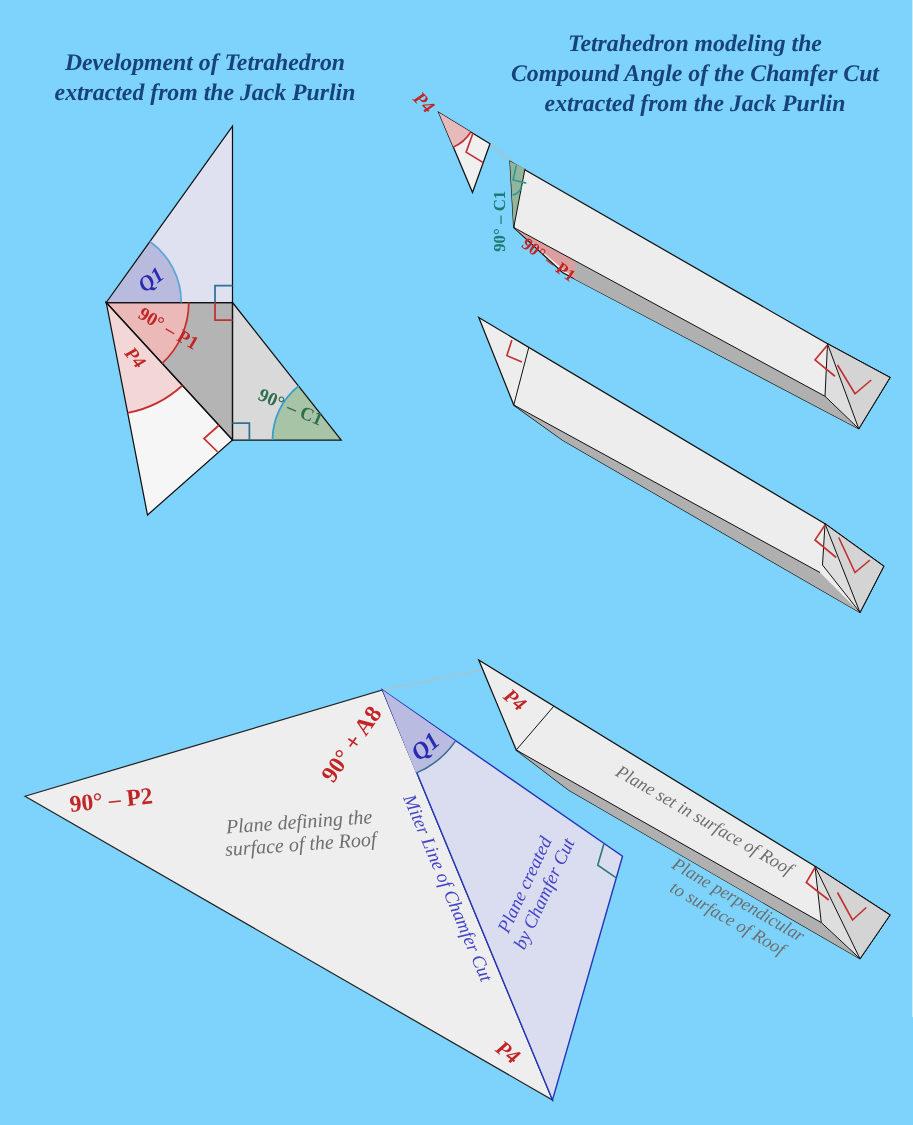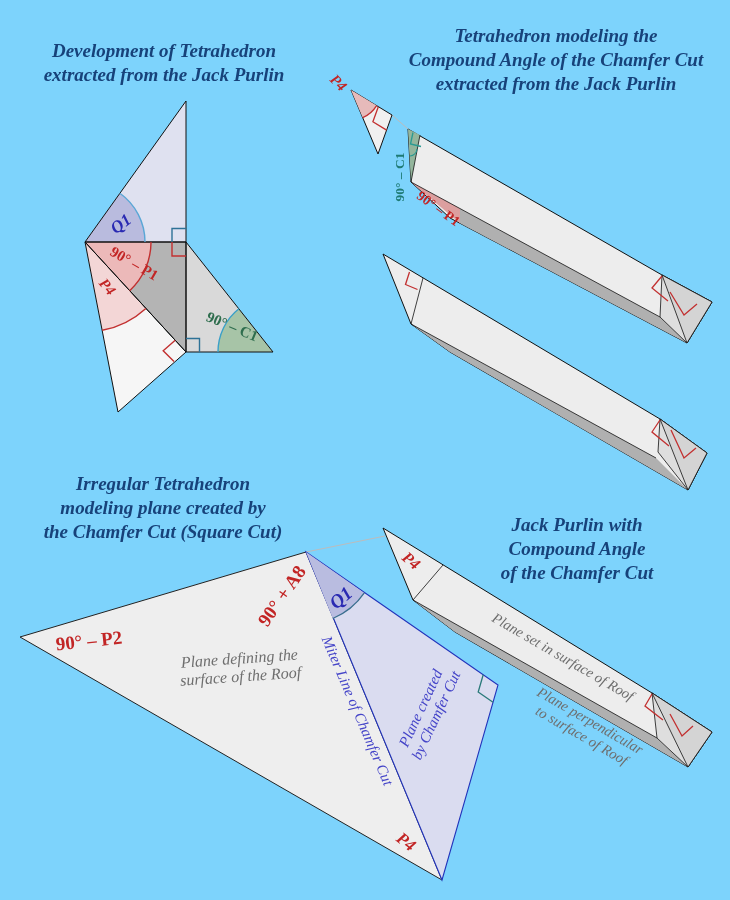--- a/index.html
+++ b/index.html
@@ -108,26 +108,20 @@
     <path d="M652,694 L645,706 L663,720" fill="none" stroke="#c23030" stroke-width="1.3"></path>
     <path d="M670,714 L682,736 L693,726" fill="none" stroke="#c23030" stroke-width="1.3"></path>
   </g>
 </svg>
 
   <div class="lbl title" style="left:164px; top:63px; transform:translate(-50%,-50%); width:320px;">Development of Tetrahedron
 extracted from the Jack Purlin</div>
   <div class="lbl title" style="left:556px; top:60px; transform:translate(-50%,-50%); width:370px;">Tetrahedron modeling the
 Compound Angle of the Chamfer Cut
 extracted from the Jack Purlin</div>
-  <div class="lbl title" style="left:163px; top:508px; transform:translate(-50%,-50%); width:300px;">Irregular Tetrahedron
-modeling plane created by
-the Chamfer Cut (Square Cut)</div>
-  <div class="lbl title" style="left:577px; top:549px; transform:translate(-50%,-50%); width:240px;">Jack Purlin with
-Compound Angle
-of the Chamfer Cut</div>
 
   <div class="lbl blueit" style="left:121px; top:224px; font-size:17px; transform:translate(-50%,-50%) rotate(-37deg);">Q1</div>
   <div class="lbl red" style="left:134px; top:264px; font-size:15px; transform:translate(-50%,-50%) rotate(30deg); white-space:nowrap;">90° – P1</div>
   <div class="lbl redit" style="left:107px; top:287px; font-size:15px; transform:translate(-50%,-50%) rotate(50deg);">P4</div>
   <div class="lbl green" style="left:232px; top:327px; font-size:15px; transform:translate(-50%,-50%) rotate(23deg); white-space:nowrap;">90° – C1</div>
 
   <div class="lbl redit" style="left:338px; top:83px; font-size:15px; transform:translate(-50%,-50%) rotate(45deg);">P4</div>
   <div class="lbl teal" style="left:400px; top:177px; font-size:13.5px; transform:translate(-50%,-50%) rotate(-90deg); white-space:nowrap;">90° – C1</div>
   <div class="lbl red" style="left:438px; top:209px; font-size:14px; transform:translate(-50%,-50%) rotate(36deg); white-space:nowrap;">90° – P1</div>
 

